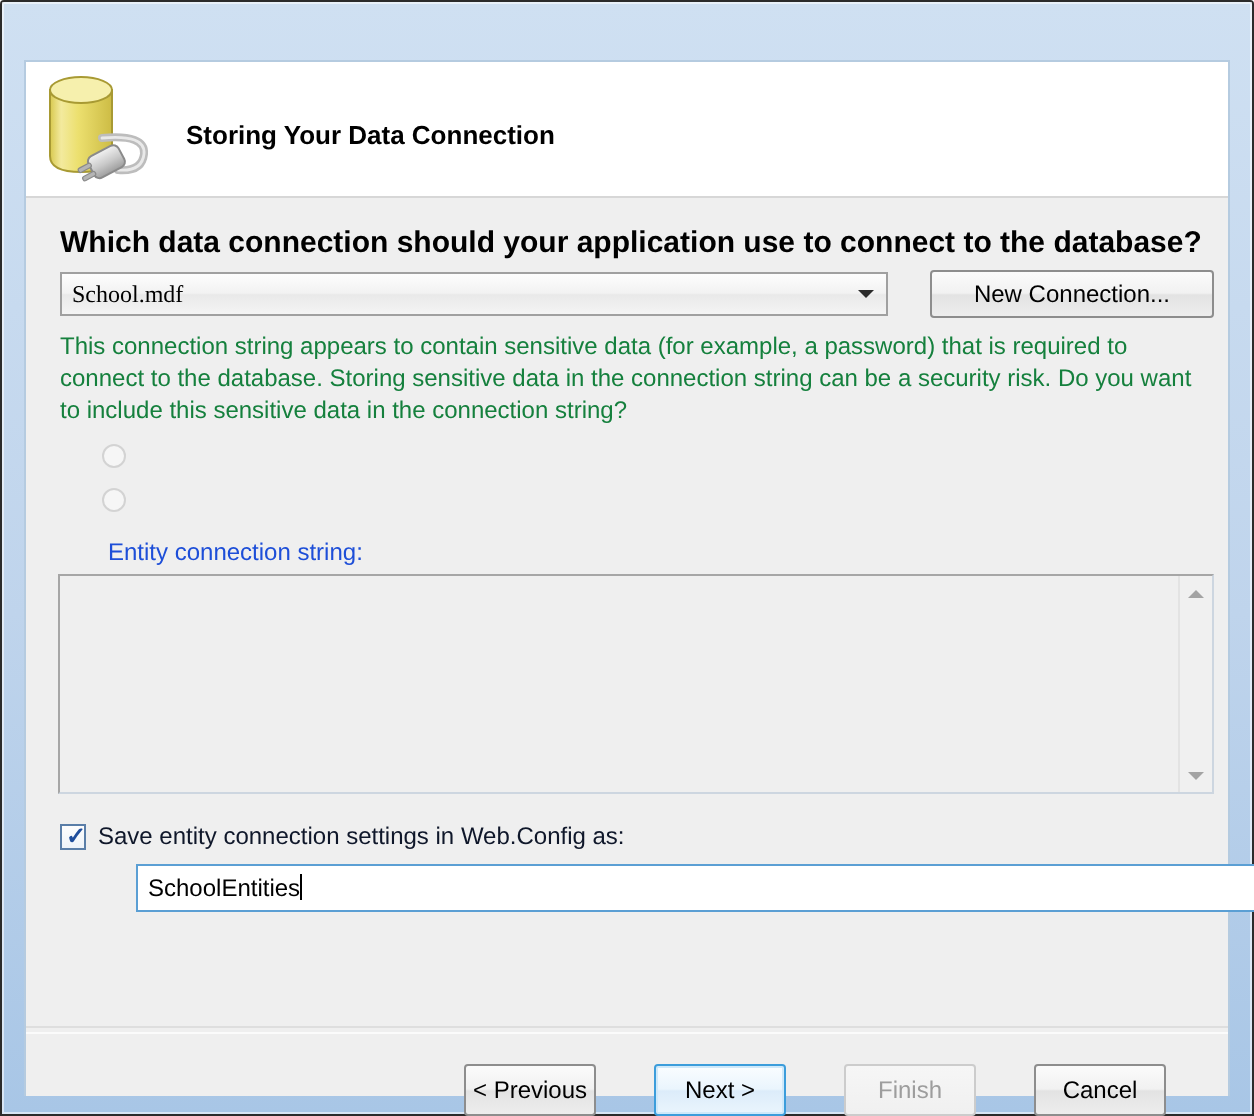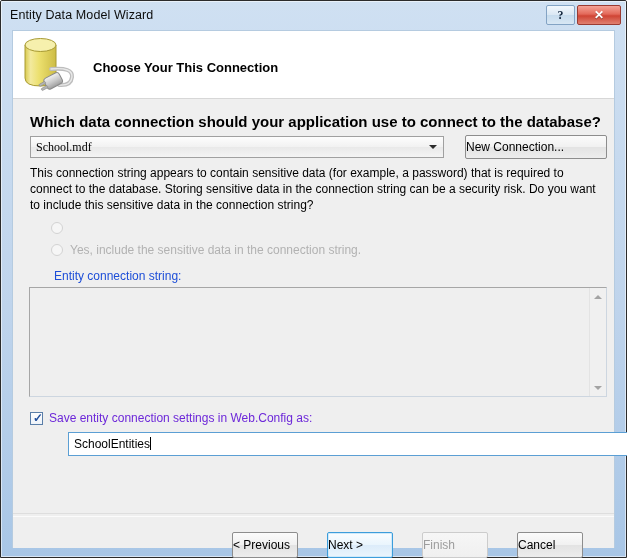--- a/index.html
+++ b/index.html
@@ -194,20 +194,21 @@
     border-top: 4px solid #2b2b2b;
   }
 
   .btn {
     box-sizing: border-box;
     border: 1px solid #8d8d8d;
     border-radius: 2px;
     background: linear-gradient(180deg, #fbfbfb 0%, #f1f1f1 48%, #e3e3e3 52%, #ededed 100%);
     font-size: 12px;
     color: #000000;
+    text-align: center;
     cursor: default;
     font-family: "Liberation Sans", sans-serif;
   }
   .btn.disabled {
     color: #9d9d9d;
     border-color: #cccccc;
     background: linear-gradient(180deg, #f6f6f6 0%, #f0f0f0 100%);
   }
   .btn.default-btn {
     border: 1px solid #3c9ddb;
@@ -223,21 +224,21 @@
     height: 24px;
     line-height: 22px;
   }
 
   .sensitive-text {
     position: absolute;
     left: 17px;
     top: 66px;
     width: 570px;
     font-size: 12px;
-    color: #000000;
+    color: #15803d;
     line-height: 16px;
   }
 
   .radio-row {
     position: absolute;
     left: 38px;
     height: 18px;
     display: flex;
     align-items: center;
     cursor: default;
@@ -339,21 +340,21 @@
     position: absolute;
     left: 2px;
     top: -1px;
     font-size: 12px;
     line-height: 13px;
     color: #1f4e9c;
     font-weight: bold;
   }
   .save-label {
     font-size: 12px;
-    color: #6d28d9;
+    color: #0f172a;
     white-space: nowrap;
   }
 
   .name-input {
     position: absolute;
     left: 55px;
     top: 333px;
     width: 624px;
     height: 24px;
     box-sizing: border-box;
@@ -410,27 +411,20 @@
   
 </style>
 </head>
 <body>
 
 <div id="wizard-window">
 
   <div class="win-frame"></div>
   <div class="win-frame-inner-glow"></div>
 
-  <div class="titlebar">
-    <div class="title-text">Entity Data Model Wizard</div>
-    <div class="title-buttons">
-      <div class="tb-btn help">?</div>
-      <div class="tb-btn close">✕</div>
-    </div>
-  </div>
 
   <div class="client">
 
     <div class="header-band">
       <div class="header-icon">
         <svg width="64" height="62" viewBox="0 0 64 62" xmlns="http://www.w3.org/2000/svg">
           <defs>
             <linearGradient id="cylg" x1="0" y1="0" x2="1" y2="0">
               <stop offset="0%" stop-color="#d8c94f"></stop>
               <stop offset="18%" stop-color="#f3ea9e"></stop>
@@ -451,21 +445,21 @@
           <path d="M34 36 Q56 34 55 44 Q54 53 42 52" fill="none" stroke="#bdbdbd" stroke-width="4" stroke-linecap="round"></path>
           <path d="M34 36 Q56 34 55 44 Q54 53 42 52" fill="none" stroke="#e9e9e9" stroke-width="1.4" stroke-linecap="round"></path>
 
           <g transform="rotate(-28 34 49)">
             <rect x="28" y="43" width="17" height="12" rx="3" fill="url(#plugg)" stroke="#8a8a8a" stroke-width="1"></rect>
             <rect x="22" y="45.5" width="7" height="2.3" rx="1" fill="#b5b5b5" stroke="#8a8a8a" stroke-width="0.6"></rect>
             <rect x="22" y="50.2" width="7" height="2.3" rx="1" fill="#b5b5b5" stroke="#8a8a8a" stroke-width="0.6"></rect>
           </g>
         </svg>
       </div>
-      <div class="header-title">Choose Your This Connection</div>
+      <div class="header-title">Storing Your Data Connection</div>
     </div>
 
     <div class="body-pane">
 
       <div class="q-label">Which data connection should your application use to connect to the database?</div>
 
       <div class="combo">
         <div class="combo-value">School.mdf</div>
         <div class="combo-arrow-box">
           <div class="tri-down"></div>
@@ -475,21 +469,20 @@
       <div class="btn btn-new-conn">New Connection...</div>
 
       <div class="sensitive-text">This connection string appears to contain sensitive data (for example, a password) that is required to connect to the database. Storing sensitive data in the connection string can be a security risk. Do you want to include this sensitive data in the connection string?</div>
 
       <div class="radio-row r1">
         <span class="radio-dot"></span>
       </div>
 
       <div class="radio-row r2">
         <span class="radio-dot"></span>
-        <span class="radio-label">Yes, include the sensitive data in the connection string.</span>
       </div>
 
       <div class="ecs-label">Entity connection string:</div>
 
       <div class="ecs-box">
         <div class="ecs-scroll">
           <div class="sb-arrow up">
               <div class="sb-tri-up"></div>
             </div>
           <div class="sb-arrow down">

